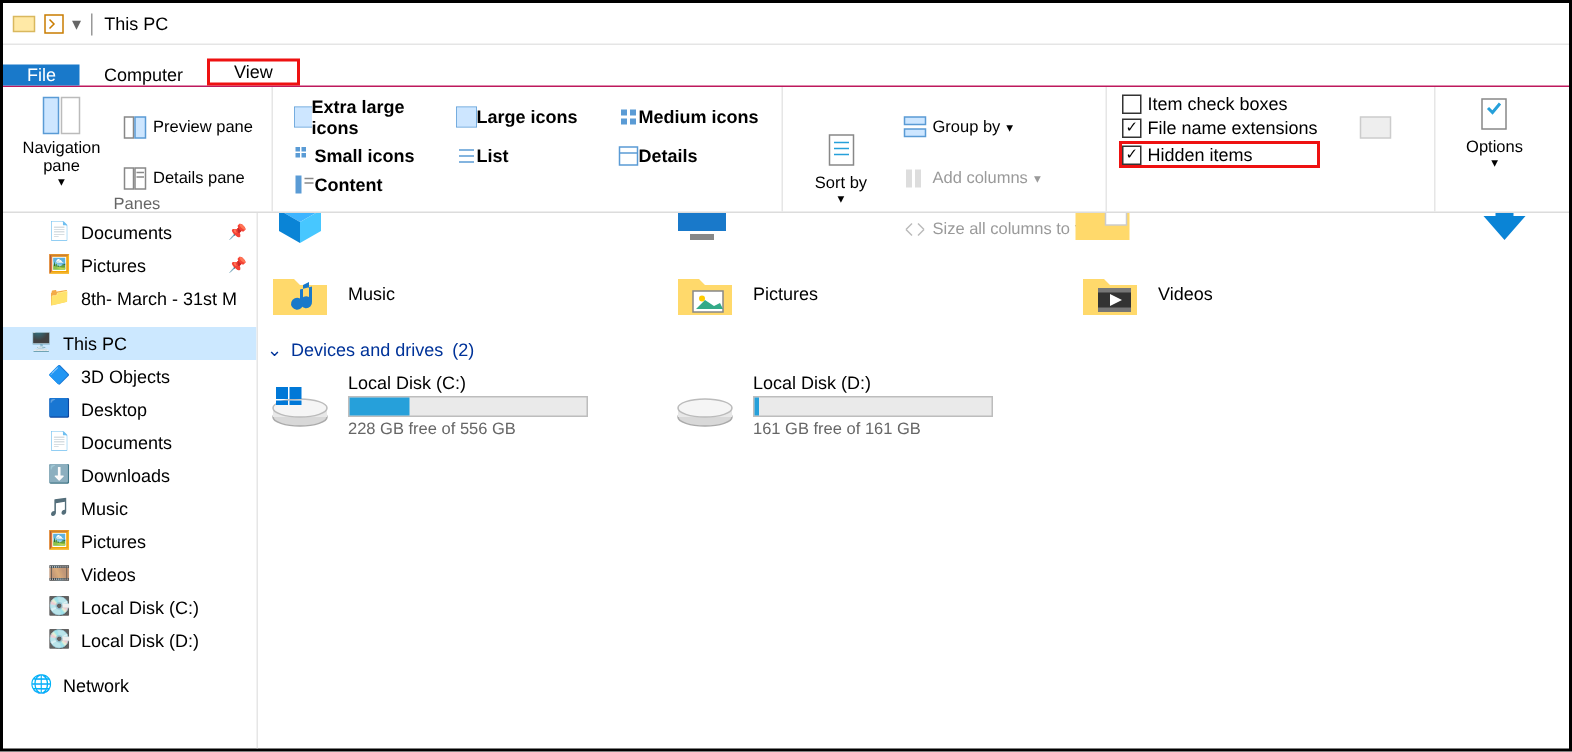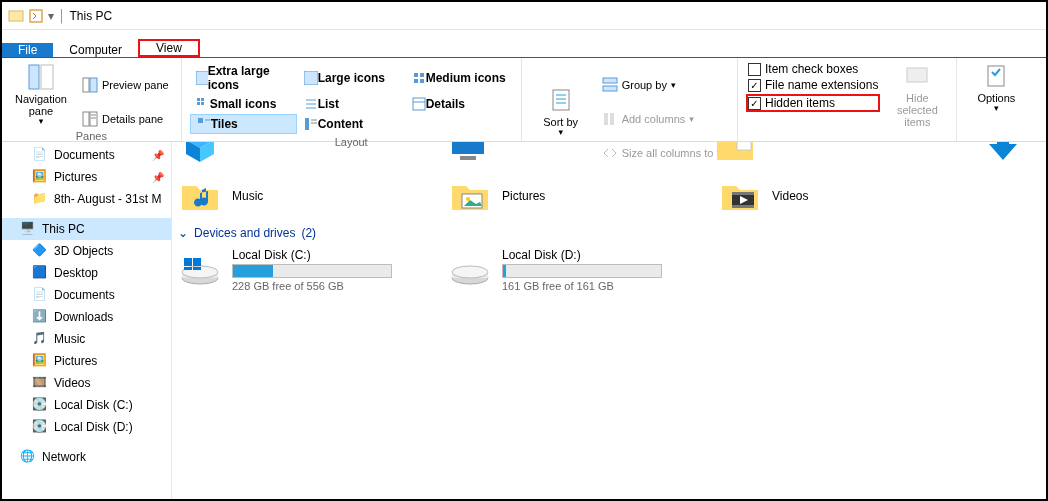--- a/index.html
+++ b/index.html
@@ -146,38 +146,30 @@
           </svg>
           <span>List</span>
         </div>
       <div class="row">
           <svg width="14" height="14">
             <rect x="1" y="1" width="12" height="12" fill="none" stroke="#5a9bd5"></rect>
             <line x1="1" y1="5" x2="13" y2="5" stroke="#5a9bd5"></line>
           </svg>
           <span>Details</span>
         </div>
-      <div class="row selected">
-          <svg width="14" height="14">
-            <rect x="1" y="1" width="5" height="5" fill="#5a9bd5"></rect>
-            <line x1="8" y1="3" x2="13" y2="3" stroke="#5a9bd5"></line>
-          </svg>
-          <span>Tiles</span>
-        </div>
       <div class="row">
           <svg width="14" height="14">
             <rect x="1" y="1" width="4" height="12" fill="#5a9bd5"></rect>
             <line x1="7" y1="3" x2="13" y2="3" stroke="#888"></line>
             <line x1="7" y1="6" x2="13" y2="6" stroke="#888"></line>
           </svg>
           <span>Content</span>
         </div>
       <div></div>
     </div>
-    <div class="group-label">Layout</div>
   </div>
 
   <div class="group">
     <div class="grp-body">
       <div class="big-btn">
         <span class="ico"><svg viewBox="0 0 28 28">
               <rect x="6" y="4" width="16" height="20" fill="#fff" stroke="#888"></rect>
               <line x1="9" y1="9" x2="19" y2="9" stroke="#26a0da"></line>
               <line x1="9" y1="13" x2="19" y2="13" stroke="#26a0da"></line>
               <line x1="9" y1="17" x2="19" y2="17" stroke="#26a0da"></line>
@@ -225,21 +217,20 @@
           </div>
         <div class="check-row highlight">
             <span class="checkbox">✓</span>
             <span>Hidden items</span>
           </div>
       </div>
       <div class="big-btn disabled">
         <span class="ico"><svg viewBox="0 0 28 28">
               <rect x="4" y="6" width="20" height="14" fill="#eee" stroke="#ccc"></rect>
             </svg></span>
-        <span>Hide selected items</span>
       </div>
     </div>
   </div>
 
   <div class="group" style="border-right:none;">
     <div class="grp-body">
       <div class="big-btn">
         <span class="ico"><svg viewBox="0 0 28 28">
               <rect x="6" y="4" width="16" height="20" fill="#fff" stroke="#888"></rect>
               <path d="M10 10 L13 13 L18 7" stroke="#26a0da" fill="none" stroke-width="2"></path>
@@ -259,21 +250,21 @@
         <span>Documents</span>
         <span class="pin">📌</span>
       </div>
     <div class="side-item l2">
         <span class="ico">🖼️</span>
         <span>Pictures</span>
         <span class="pin">📌</span>
       </div>
     <div class="side-item l2">
         <span class="ico">📁</span>
-        <span>8th- August - 31st M</span>
+        <span>8th- March - 31st M</span>
       </div>
     <div class="side-gap"></div>
     <div class="side-item selected">
         <span class="ico">🖥️</span>
         <span>This PC</span>
       </div>
     <div class="side-item l2">
         <span class="ico">🔷</span>
         <span>3D Objects</span>
       </div>

